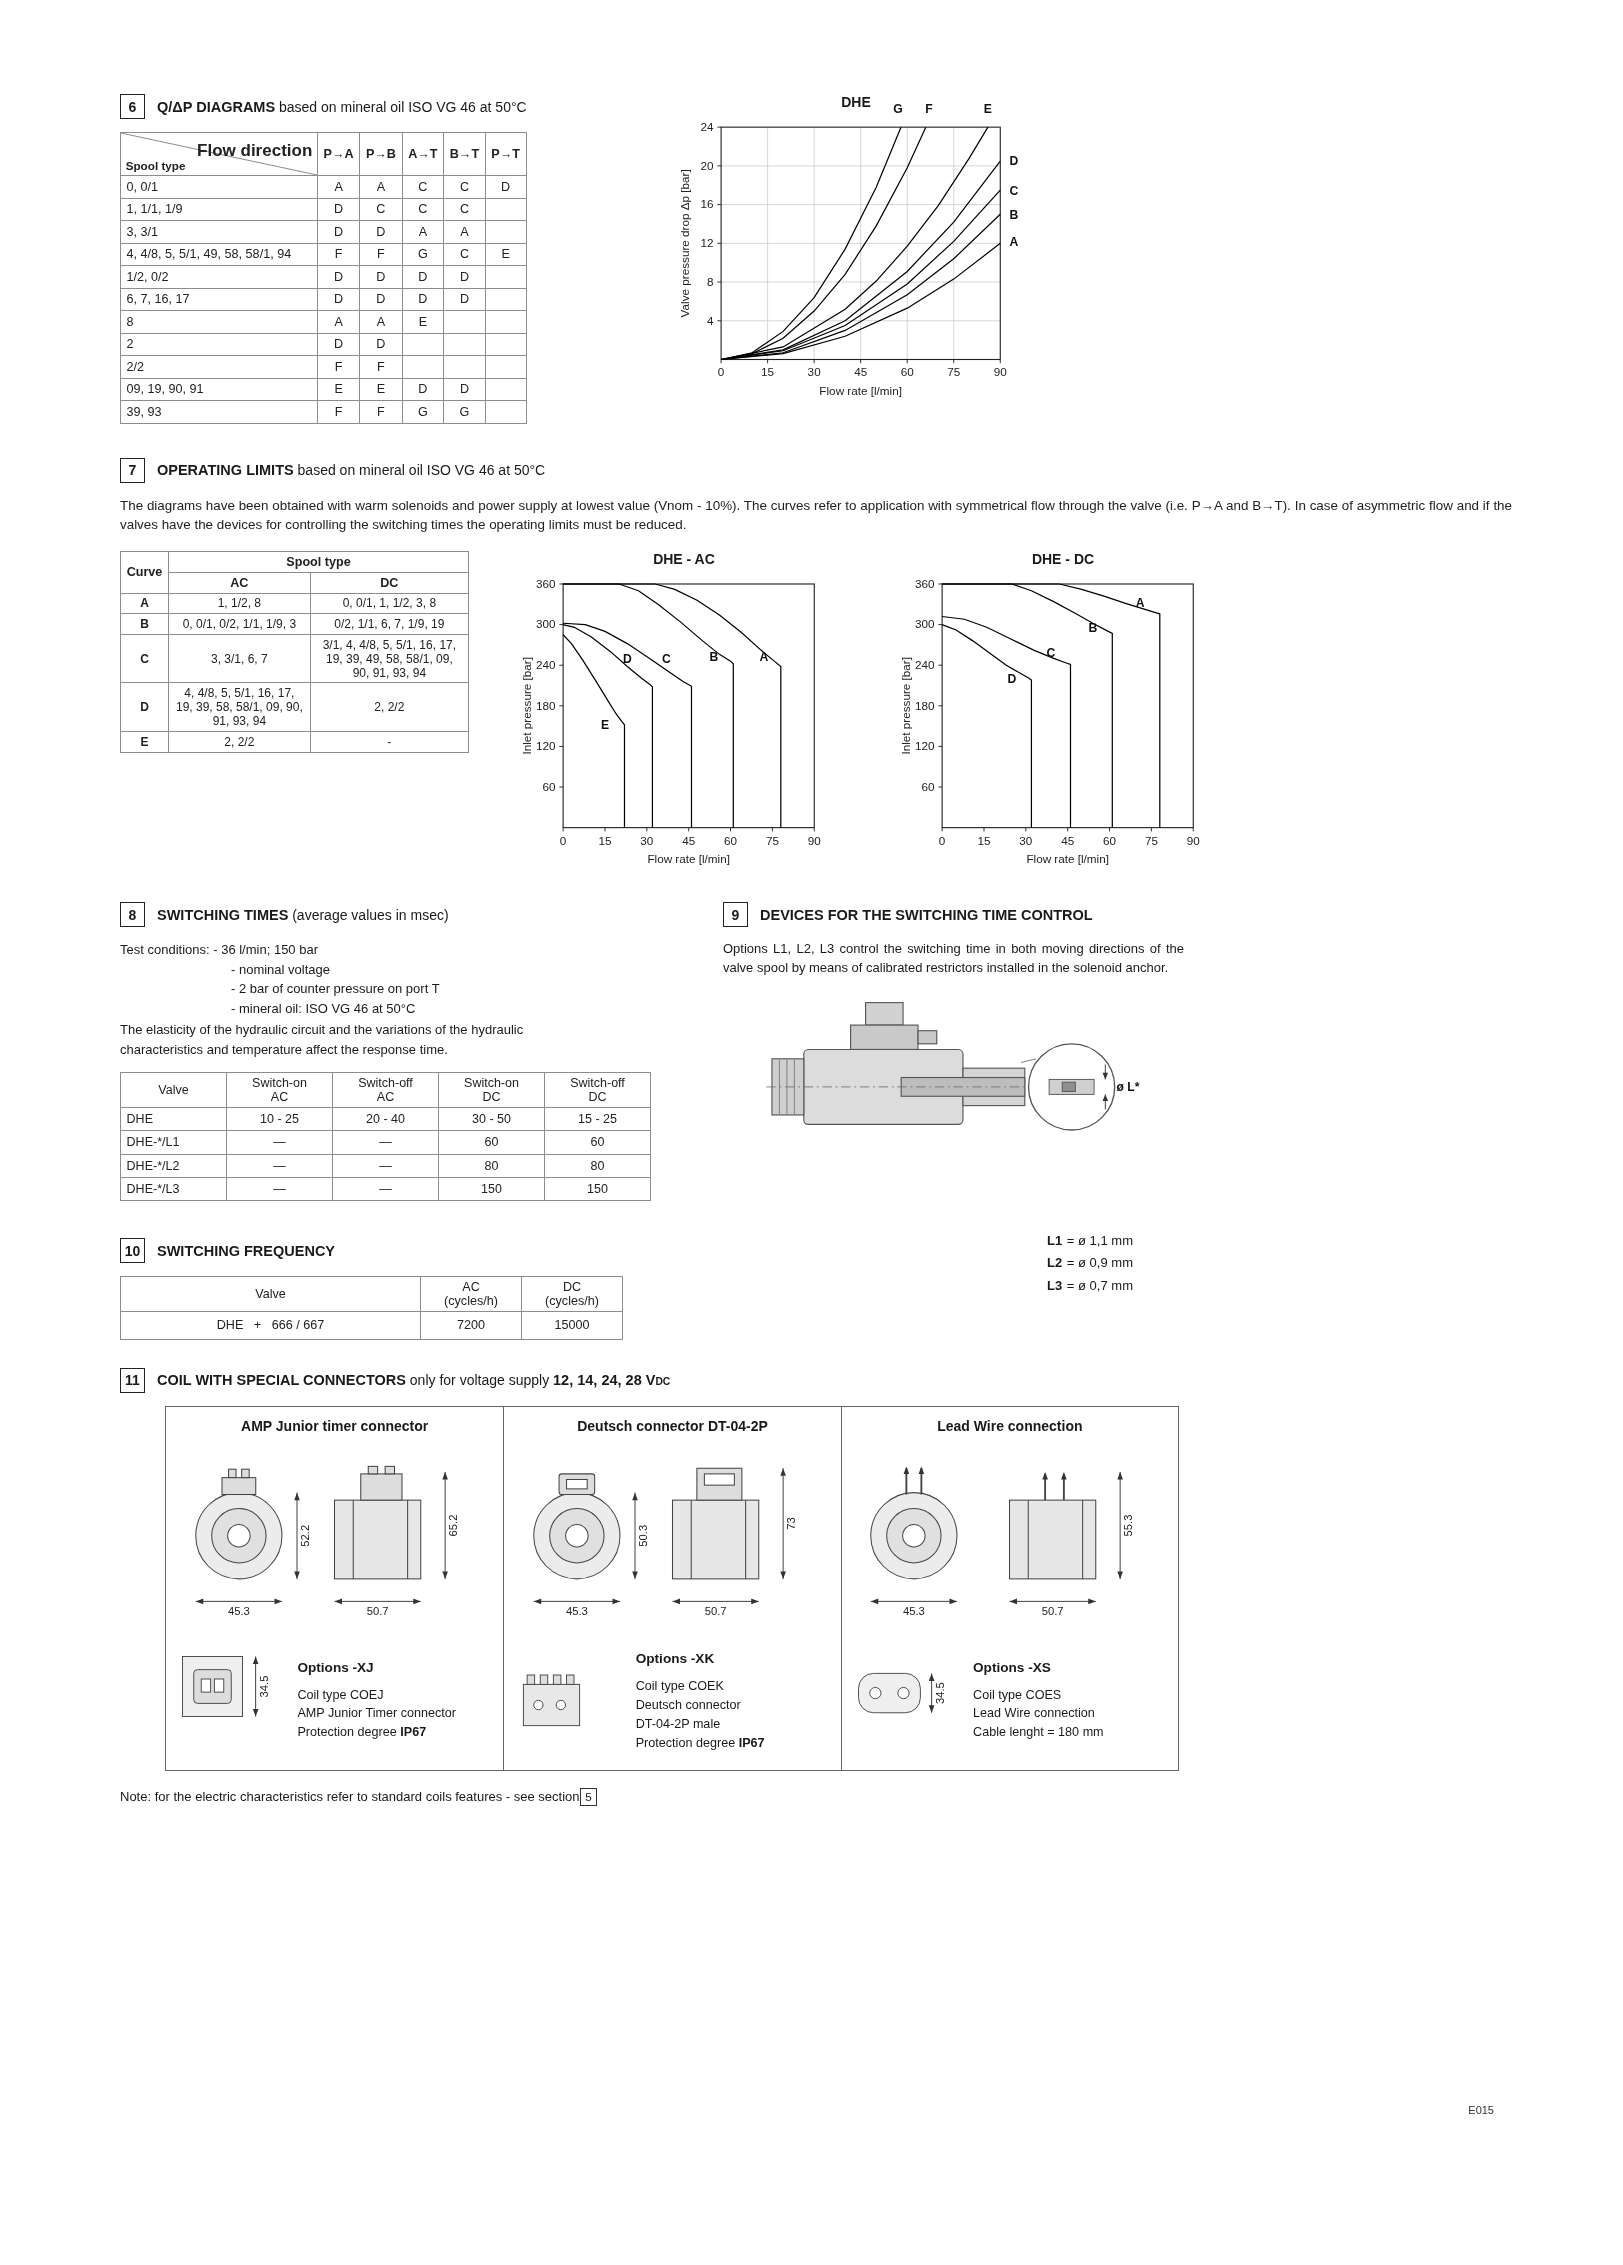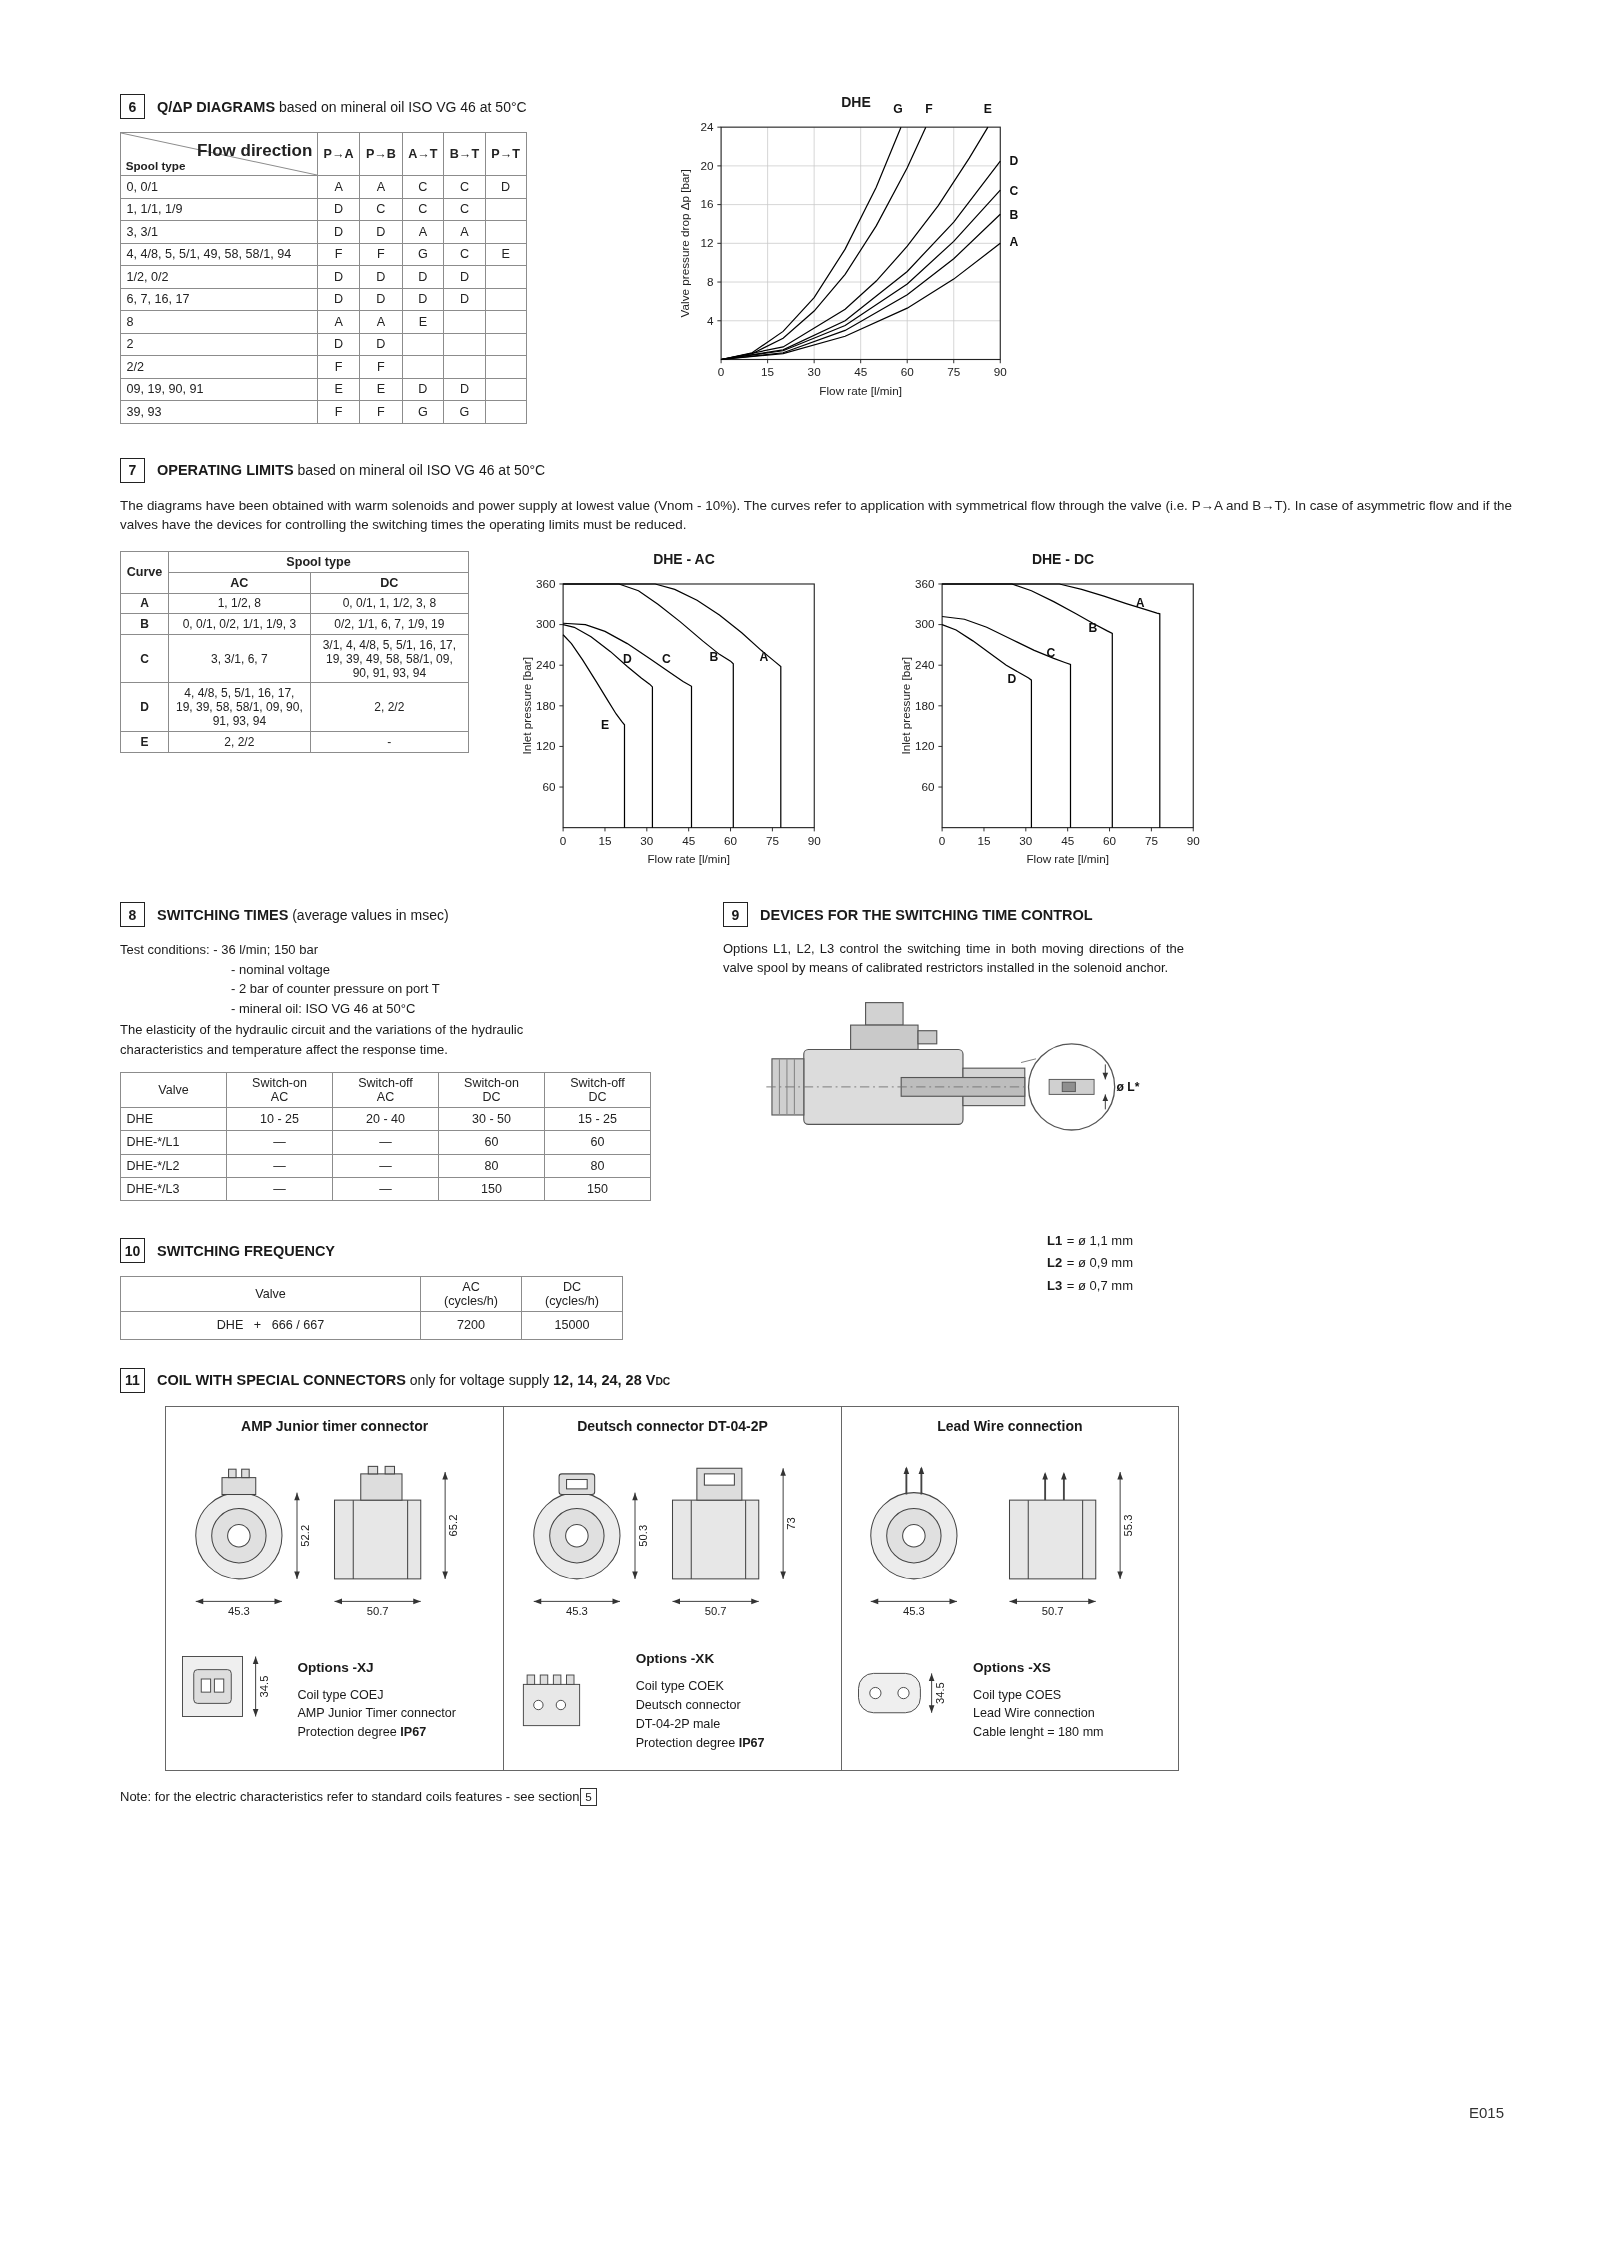--- a/index.html
+++ b/index.html
@@ -61,21 +61,21 @@
   .sec11-box{border:1.1px solid #666;width:1014px;margin-left:45px;display:flex;margin-top:11px}
   .coil-panel{width:338px;border-left:1.1px solid #666}
   .coil-panel:first-child{border-left:none}
   .coil-title{font-weight:bold;font-size:14px;text-align:center;padding:11.2px 5.6px 5.6px}
   .coil-fig{text-align:center}
   .coil-bottom{display:flex;padding:7.5px 9.4px 17px;gap:17px;align-items:flex-end}
   .coil-opts{font-size:12.6px;line-height:1.5}
   .opts-title{font-weight:bold;font-size:13.6px;margin-bottom:7.5px}
   .note{margin-top:17px;font-size:13px;display:flex;align-items:center;gap:0}
   .note-box{border:0.9px solid #333;padding:0 4.7px;font-size:11.7px;line-height:16px;display:inline-block}
-  .footer{position:absolute;right:120px;top:2104px;font-size:15px;color:#333}
+  .footer{position:absolute;right:130px;top:2104px;font-size:11px;color:#333}
 </style>
 </head>
 <body>
 
 <div class="page">
 
   <div class="row-a">
     <div class="row-a-left">
       <div class="sec-head">
         <div class="sec-num">6</div>

